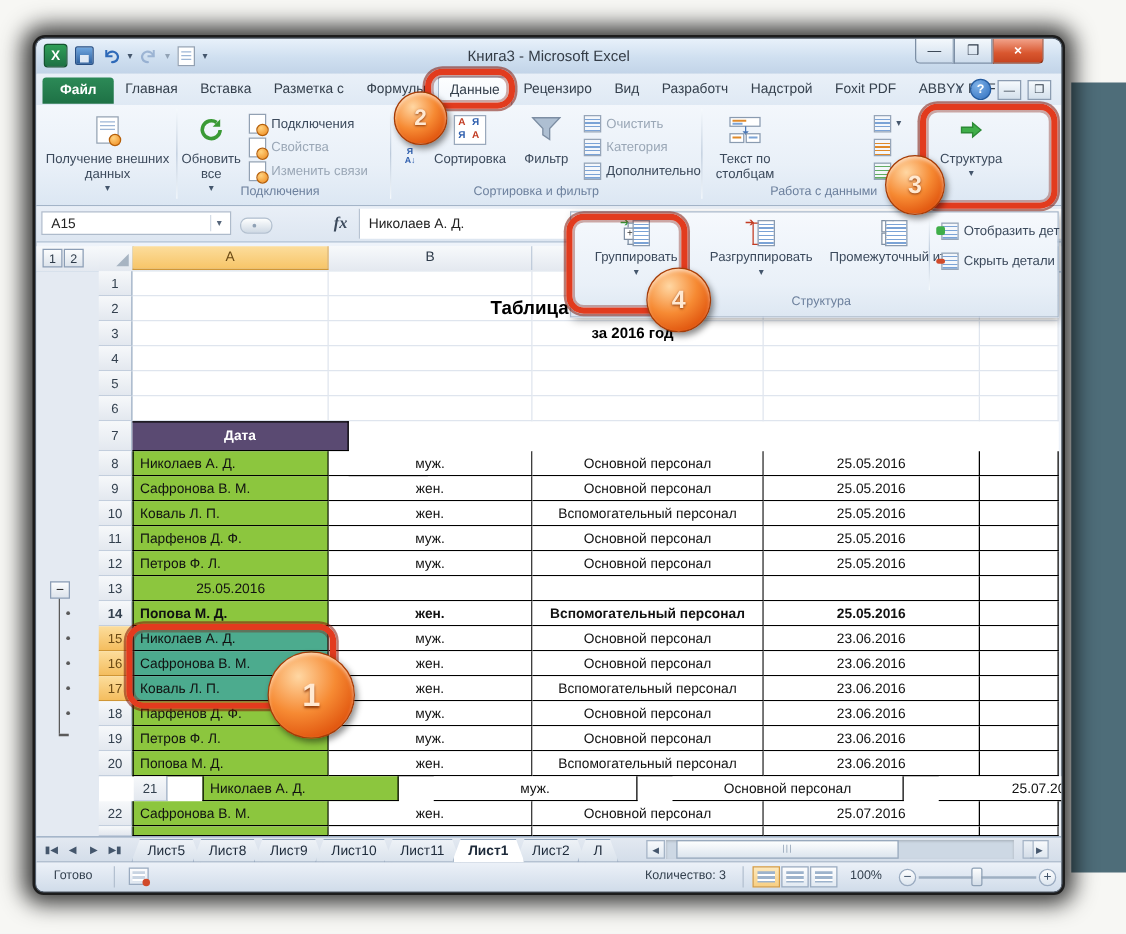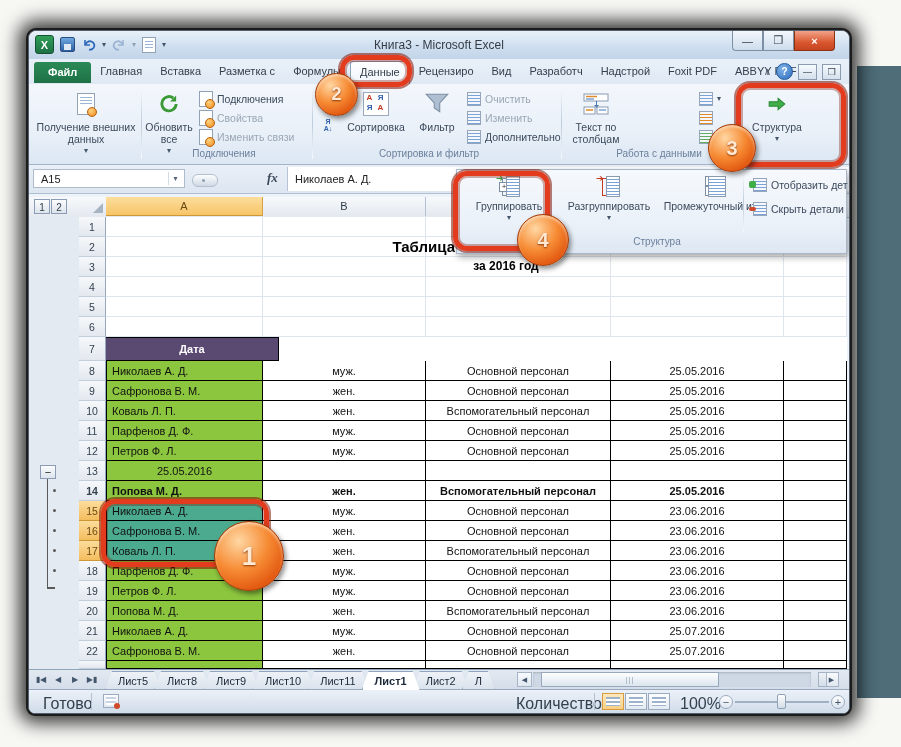--- a/index.html
+++ b/index.html
@@ -144,21 +144,21 @@
       clip-path:polygon(7px 0,calc(100% - 7px) 0,100% 100%,0 100%);}
   .stab.active{background:#fff;font-weight:bold;z-index:3;position:relative;}
   .hscroll{position:absolute;left:488px;top:2px;right:10px;height:15px;}
   .harrow{position:absolute;top:0;width:15px;height:15px;background:linear-gradient(#f8fafc,#dfe7f0);border:1px solid #a5b4c6;
       font-size:7px;color:#44566c;display:flex;align-items:center;justify-content:center;box-sizing:border-box;}
   .htrack{position:absolute;left:16px;right:28px;top:0;height:15px;background:#cdd8e4;box-shadow:inset 0 1px 2px rgba(0,0,0,.18);}
   .hthumb{position:absolute;left:8px;top:0;width:178px;height:15px;background:linear-gradient(#fdfefe,#dce5ee);border:1px solid #98a9bd;box-sizing:border-box;}
   .hthumb::after{content:"|||";font-size:7px;color:#8a9cb0;position:absolute;left:50%;top:3px;transform:translateX(-50%);letter-spacing:1px;}
   .hgrip{position:absolute;right:12px;top:0;width:9px;height:15px;background:linear-gradient(#eef2f7,#d4dde8);border:1px solid #a5b4c6;box-sizing:border-box;}
   .statusbar{position:absolute;left:0;top:658px;right:0;height:24px;background:linear-gradient(#ecf1f8,#cfdbe9);border-top:1px solid #98a9bd;border-radius:0 0 6px 6px;}
-  .sb-text{position:absolute;top:5px;font-size:16px;color:#33404e;}
+  .sb-text{position:absolute;top:5px;font-size:10px;color:#33404e;}
   .sb-sep{position:absolute;top:3px;width:1px;height:17px;background:#b3c0d0;}
   .macroicon{position:absolute;left:74px;top:4px;width:16px;height:14px;background:linear-gradient(#fdfdfe,#dfe7f0);border:1px solid #9aabc0;box-sizing:border-box;}
   .macroicon::after{content:"";position:absolute;left:2px;top:2px;right:2px;bottom:2px;
       background:repeating-linear-gradient(#c8d4e2 0 2px,#fff 2px 4px);}
   .macroicon::before{content:"";position:absolute;right:-2px;bottom:-2px;width:6px;height:6px;border-radius:50%;background:#d14a2a;z-index:1;}
   .viewbtn{position:absolute;top:3px;width:22px;height:17px;border:1px solid #9aabc0;background:linear-gradient(#fdfdfe,#e2eaf2);box-sizing:border-box;}
   .viewbtn.active{background:linear-gradient(#fde9bd,#f8cf82);border-color:#d89c3e;}
   .viewbtn i{position:absolute;left:3px;top:3px;right:3px;bottom:3px;background:repeating-linear-gradient(#9db3cc 0 2px,#fff 2px 4px);}
   .zminus,.zplus{position:absolute;top:5px;width:14px;height:14px;border-radius:50%;border:1px solid #9aabc0;
       background:linear-gradient(#fdfdfe,#dde6ef);font-size:11px;line-height:12px;text-align:center;color:#44566c;box-sizing:border-box;}
@@ -298,21 +298,21 @@
         </span>
         <span>Фильтр</span>
       </div>
       <div class="stack3" style="left:438px;top:6px;width:100px;">
           <span class="sitem dis" style="position: static;">
             <span class="dicon"></span>
             <span>Очистить</span>
           </span>
           <span class="sitem dis" style="position: static;">
             <span class="dicon"></span>
-            <span>Изменить</span>
+            <span>Категория</span>
           </span>
           <span class="sitem" style="position: static;">
             <span class="dicon"></span>
             <span>Дополнительно</span>
           </span>
         </div>
       <div class="glabel" style="left:300px;width:200px;">Сортировка и фильтр</div>
       <div class="gdiv" style="left:532px;"></div>
 
       <div class="bigbtn" style="left:536px;width:62px;">
@@ -550,21 +550,21 @@
           </div>
           <div class="grow" style="height: 20px;">
             <div class="gut"></div>
             <div class="rh">20</div>
             <div class="gc tc first acell" style="width: 157px;">Попова М. Д.</div>
             <div class="gc tc ctr" style="width: 163px;">жен.</div>
             <div class="gc tc ctr" style="width: 185px;">Вспомогательный персонал</div>
             <div class="gc tc ctr" style="width: 173px;">23.06.2016</div>
             <div class="gc tc" style="width: 63px;"></div>
           </div>
-          <div class="grow" style="height: 20px;">
+          <div class="grow" style="height: 20px; gap: 28px;">
             <div class="gut"></div>
             <div class="rh">21</div>
             <div class="gc tc first acell" style="width: 157px;">Николаев А. Д.</div>
             <div class="gc tc ctr" style="width: 163px;">муж.</div>
             <div class="gc tc ctr" style="width: 185px;">Основной персонал</div>
             <div class="gc tc ctr" style="width: 173px;">25.07.2016</div>
             <div class="gc tc" style="width: 63px;"></div>
           </div>
           <div class="grow" style="height: 20px;">
             <div class="gut"></div>

